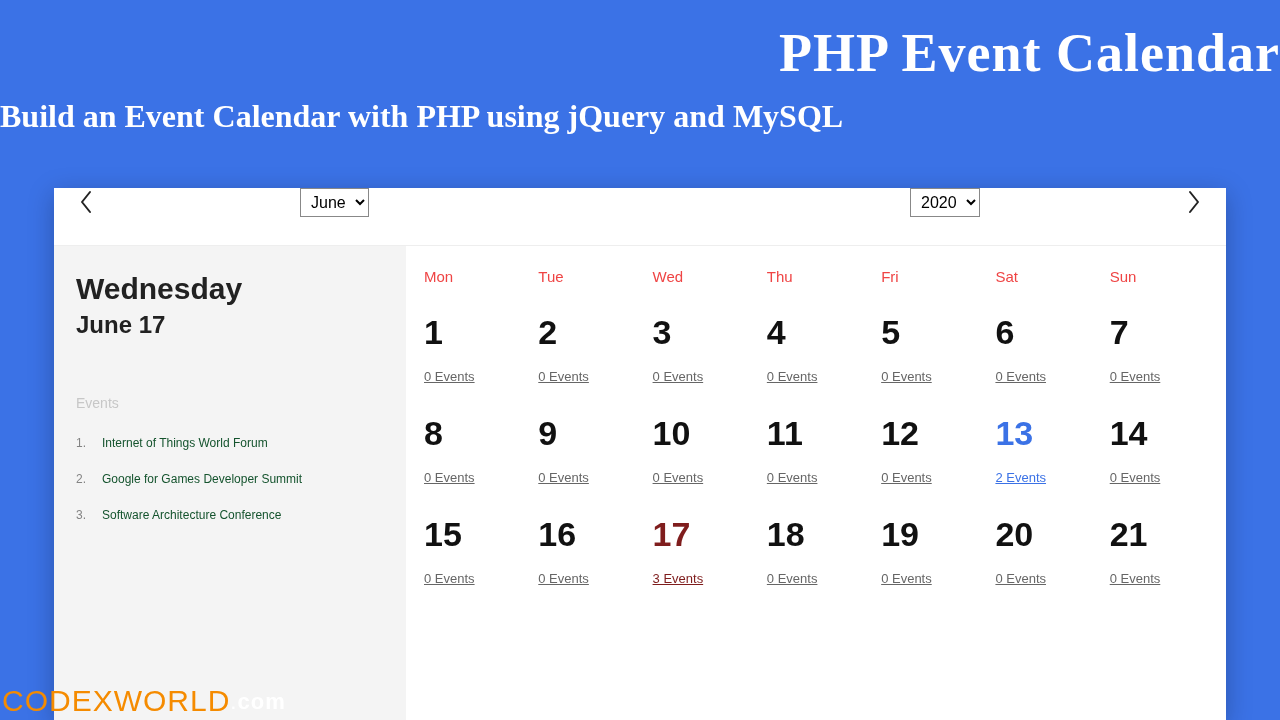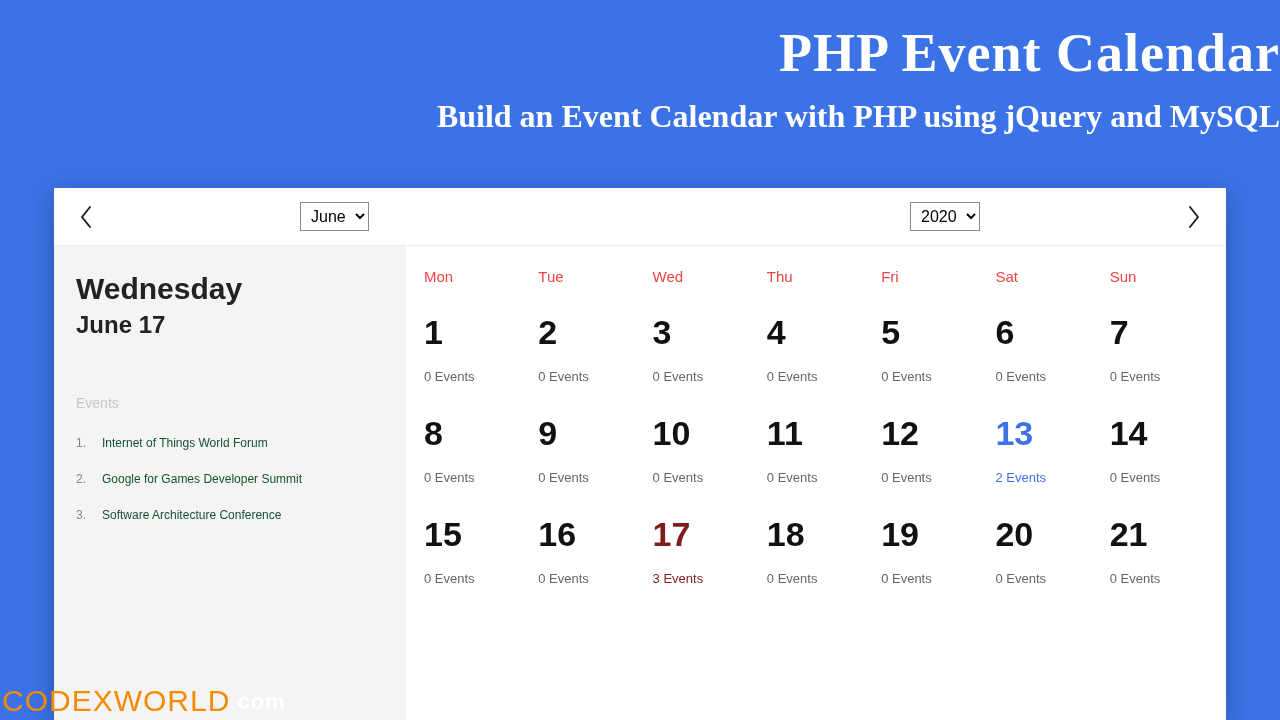--- a/index.html
+++ b/index.html
@@ -15,38 +15,38 @@
     color: #fff;
     text-align: right;
     font-size: 54px;
     padding-top: 22px;
     letter-spacing: 1px;
   }
   .hero-sub {
     font-family: Georgia, "Times New Roman", serif;
     font-weight: 700;
     color: #fff;
-    text-align: right;
+    text-align: left;
     font-size: 32px;
     margin-top: 14px;
   }
   .card {
     position: absolute;
     left: 54px;
     right: 54px;
     top: 188px;
     bottom: 0;
     background: #fff;
     box-shadow: 0 6px 24px rgba(0,0,0,.25);
   }
   .topbar {
     height: 58px;
     border-bottom: 1px solid #eee;
     display: flex;
-    align-items: center;
+    align-items: flex-start;
     padding: 0 18px;
   }
   .nav-arrow {
     width: 28px; height: 28px;
     display: flex; align-items: center; justify-content: center;
     font-size: 26px; color: #222;
     cursor: pointer;
     user-select: none;
   }
   .topbar .spacer { flex: 1; }
@@ -112,21 +112,21 @@
     font-size: 15px; color: #ef4444;
     padding: 4px 8px 18px 8px;
   }
   .week .cell {
     padding: 12px 8px 20px 8px;
   }
   .daynum {
     font-size: 34px; font-weight: 600; color: #111; line-height: 1;
   }
   .evcount {
-    font-size: 13px; color: #666; margin-top: 20px;
+    font-size: 13px; color: #666; margin-top: 20px; text-decoration: underline;
   }
   .cell.hl-blue .daynum, .cell.hl-blue .evcount { color: #3b72e6; }
   .cell.hl-pink .daynum, .cell.hl-pink .evcount { color: #7f1d1d; }
 
   .watermark {
     position: absolute;
     left: 2px; bottom: 2px;
     font-family: Impact, "Arial Black", sans-serif;
     font-size: 30px;
     letter-spacing: 1px;

